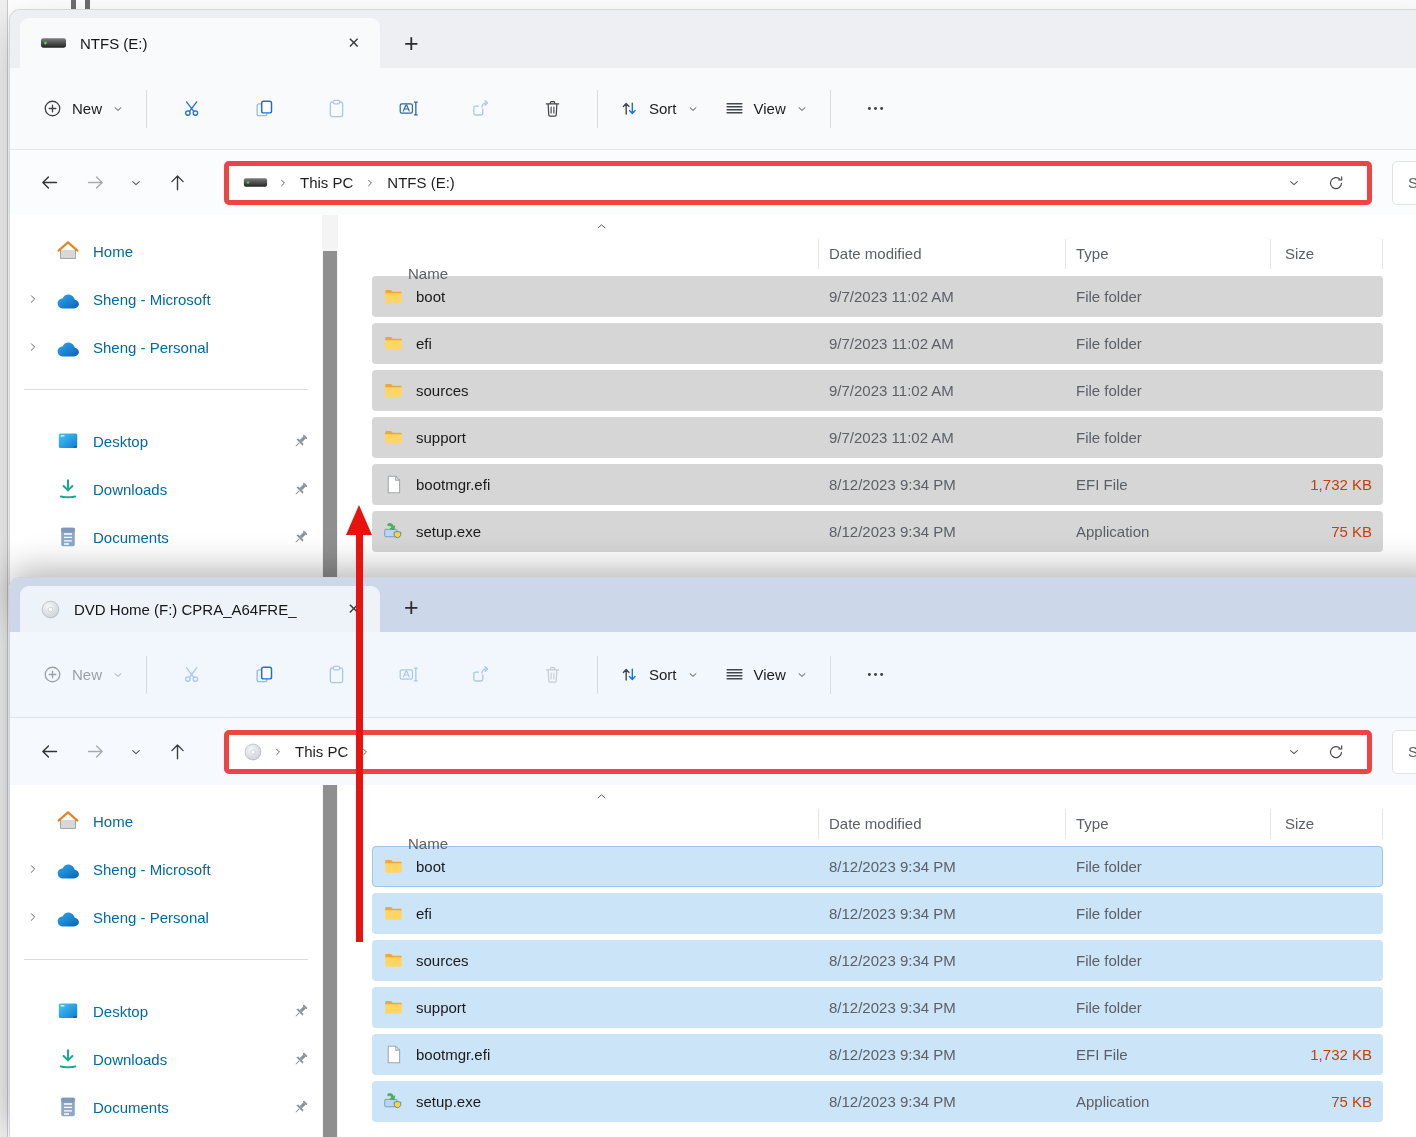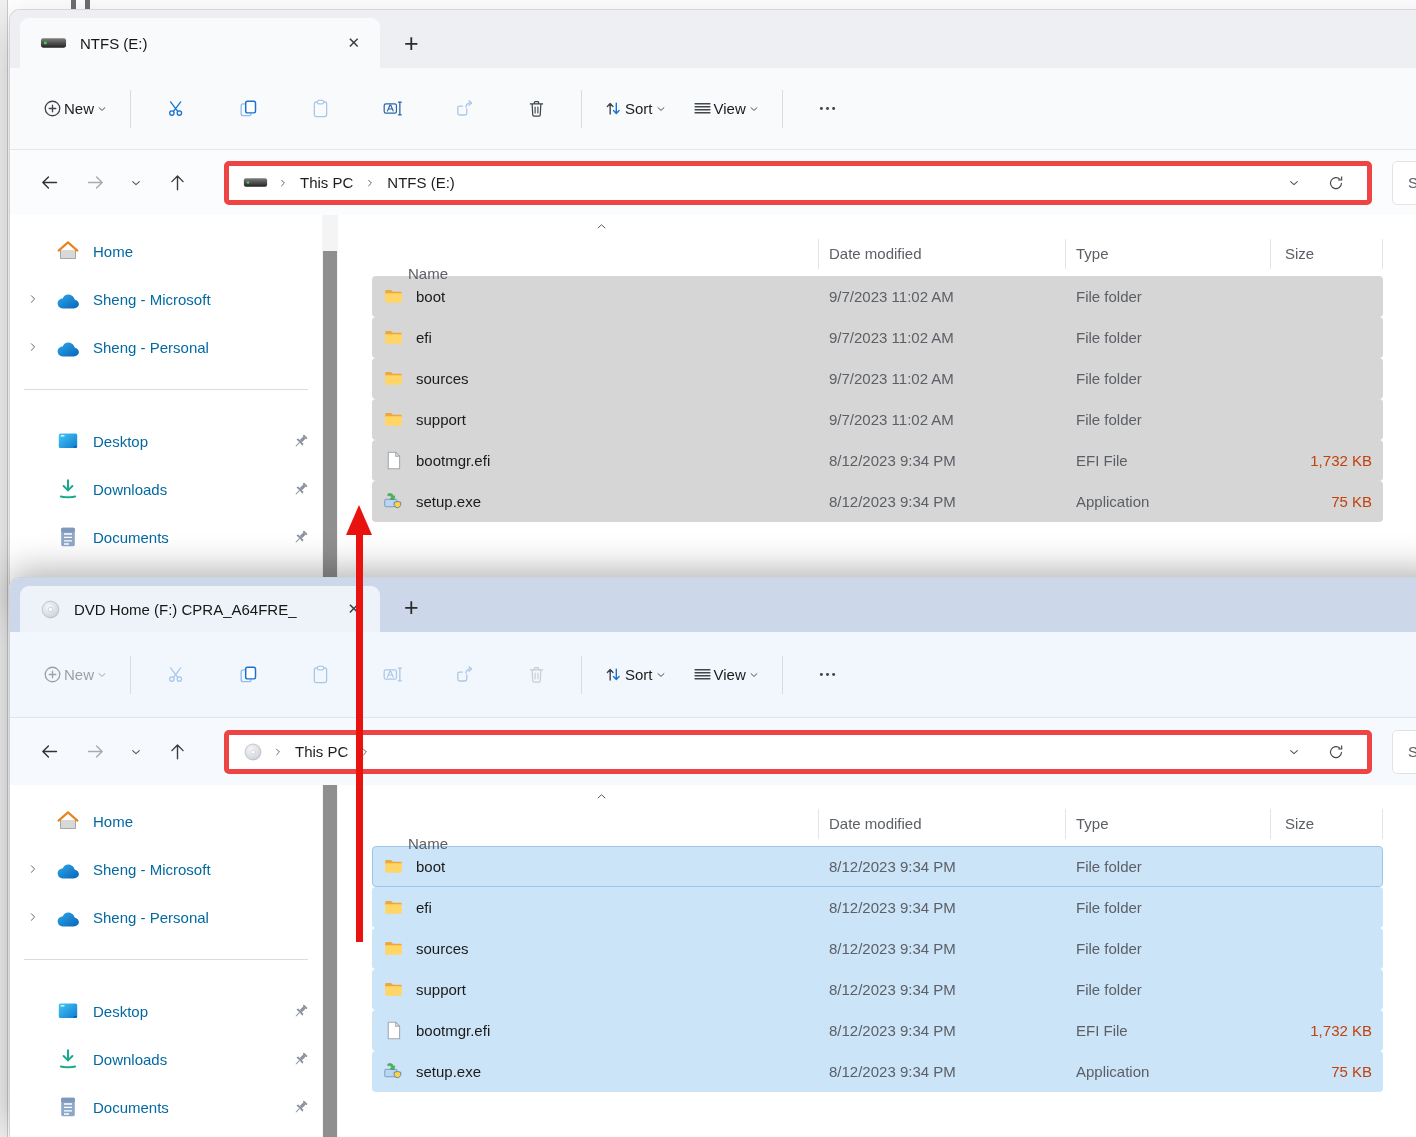--- a/index.html
+++ b/index.html
@@ -23,21 +23,21 @@
   .tab { width:360px; height:50px; background:#f8fafb; border-radius:9px 9px 0 0;
     display:flex; align-items:center; padding:0 14px 0 20px; }
   .win.bottom .tab { height:46px; background:#eef3fa; }
   .tab-title { margin-left:13px; flex:1; white-space:nowrap; overflow:hidden; color:#161616; }
   .tab-close { border:none; background:none; font-size:15px; color:#3c3c3c; cursor:default; padding:4px 6px; }
   .newtab { border:none; background:none; font-size:25px; font-weight:300; color:#2b2b2b; margin:0 0 12px 24px; line-height:1; }
 
   .toolbar { height:82px; display:flex; align-items:center; padding-left:20px;
     background:#f9fafc; border-bottom:1px solid #e5e7eb; }
   .win.bottom .toolbar { height:86px; background:#f2f7fd; border-bottom-color:#dee5ee; }
-  .tbtn { display:flex; align-items:center; gap:1px; border:none; background:none; font-size:15px; color:#1c1c1c; padding:8px 12px; }
+  .tbtn { display:flex; align-items:center; gap:9px; border:none; background:none; font-size:15px; color:#1c1c1c; padding:8px 12px; }
   .tbtn .lbl { color:#1c1c1c; }
   .tbtn.dim .lbl { color:#9aa0a6; }
   .ibtn { width:48px; height:40px; margin:0 12px; display:flex; align-items:center; justify-content:center; border:none; background:none; }
   .tdiv { width:1px; height:38px; background:#d8dbe0; margin:0 9px; flex:none; }
   .c-dark { color:#3f4449; } .c-blue { color:#1673d2; } .c-bluedark { color:#2c66a8; }
   .c-pale { color:#a9c7e8; } .c-dis { color:#c7ccd2; } .c-gray { color:#9aa0a6; }
 
   .addressrow { height:65px; display:flex; align-items:center; padding-left:16px; background:#fbfcfe; }
   .win.bottom .addressrow { height:67px; background:#f6fafe; }
   .navbtn { width:46px; height:40px; display:flex; align-items:center; justify-content:center; border:none; background:none; flex:none; }
@@ -67,21 +67,21 @@
 
   .filelist { flex:1; min-width:0; overflow:hidden; padding:10px 0 0 34px; }
   .lheader { position:relative; width:1011px; height:46px; display:grid;
     grid-template-columns:446px 247px 205px 113px; align-items:center; color:#5c6066; }
   .hname { padding-left:36px;margin-top:40px; }
   .hcol { height:30px; display:flex; align-items:center; padding-left:10px; border-left:1px solid #e4e4e4; }
   .hcol.last { border-right:1px solid #e4e4e4; padding-left:14px; }
   .sort-caret { position:absolute; left:222px; top:-6px; width:15px; height:15px; color:#5a5a5a; }
 
   .rows { margin-top:5px; }
-  .row { width:1011px; height:41px; margin-bottom:0; border-radius:4px; border:1px solid transparent;
+  .row { width:1011px; height:41px; margin-bottom:6px; border-radius:4px; border:1px solid transparent;
     display:grid; grid-template-columns:446px 247px 205px 113px; align-items:center; }
   .win.top .row { background:#d6d6d6; }
   .win.bottom .row { background:#cbe4f8; }
   .win.bottom .row.focused { border-color:#9dc6ea; }
   .cname { display:flex; align-items:center; gap:12px; padding-left:10px; color:#1b1b1b; }
   .cdate,.ctype { color:#5c6066; padding-left:10px; }
   .csize { color:#c2410c; text-align:right; padding-right:12px; }
   .ic { width:21px; height:21px; flex:none; }
 
   

